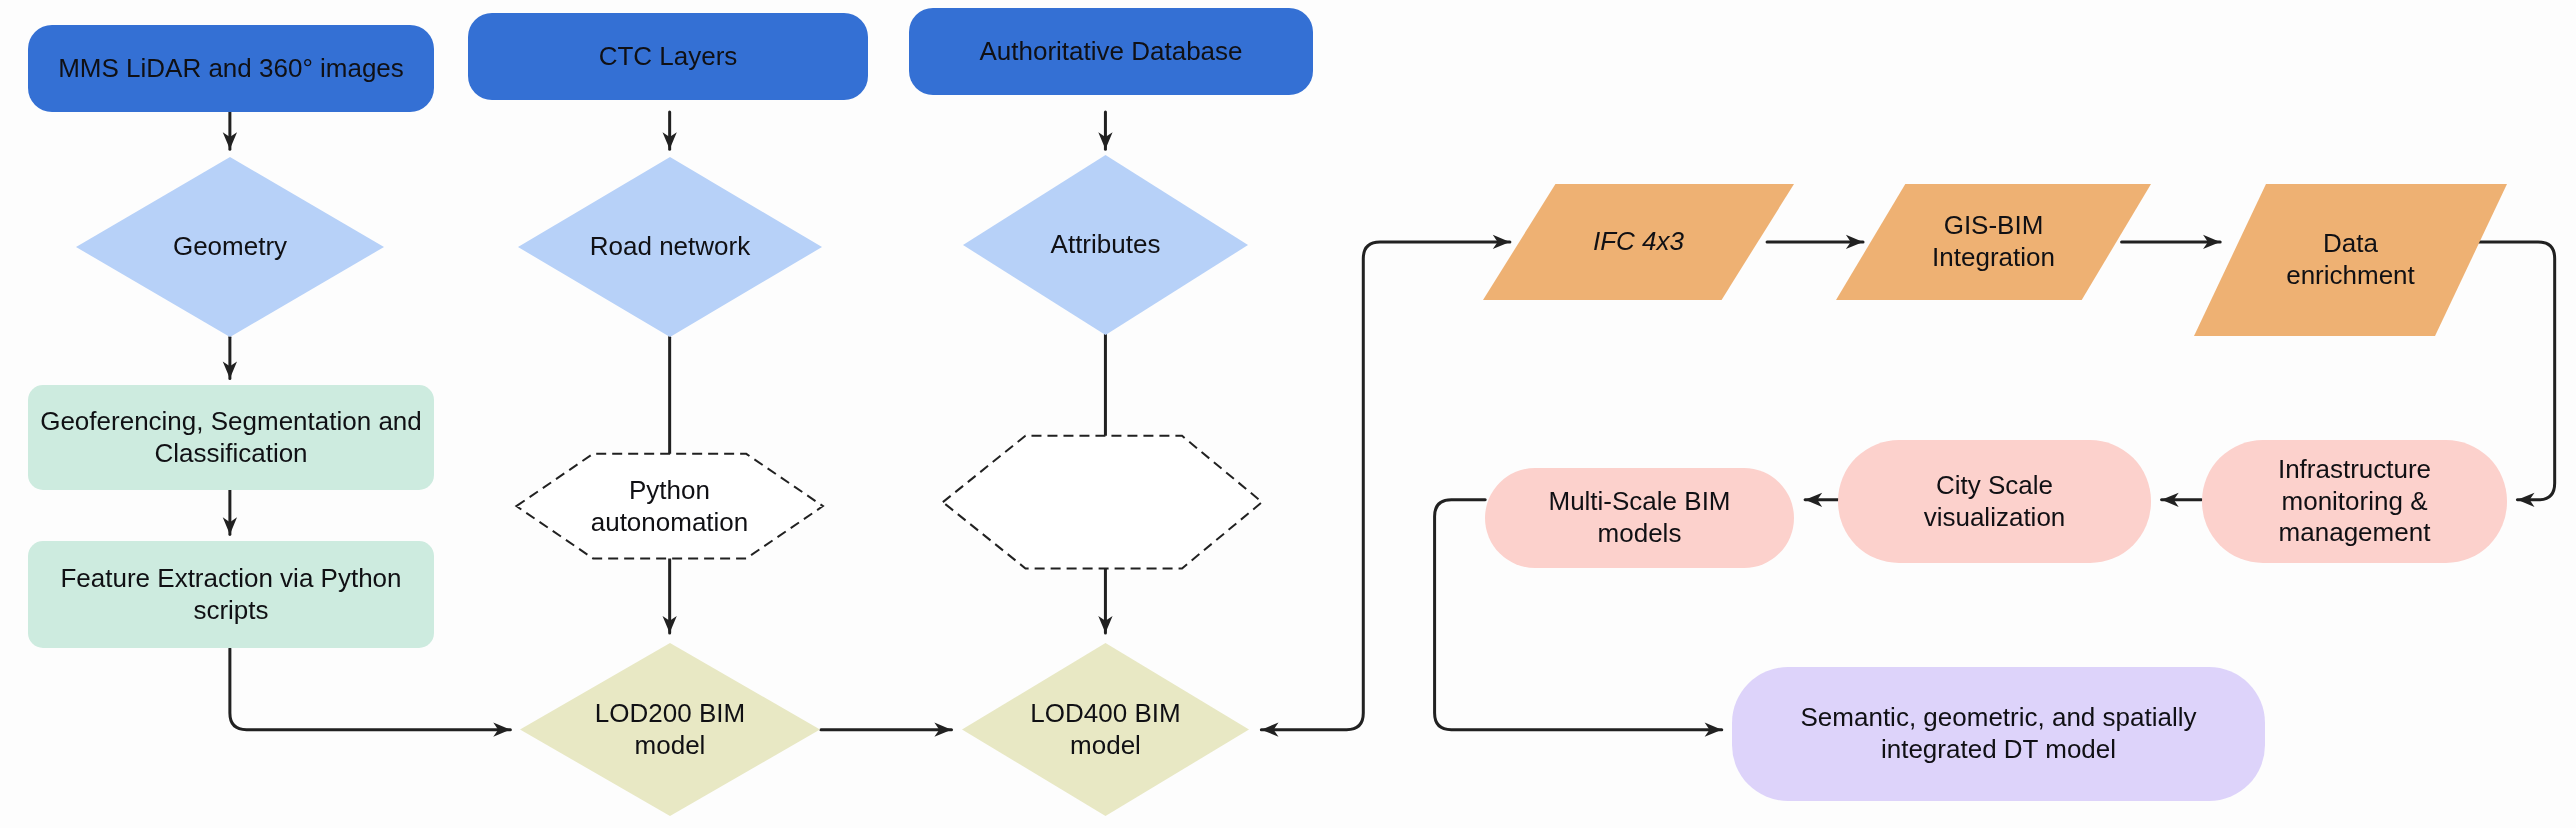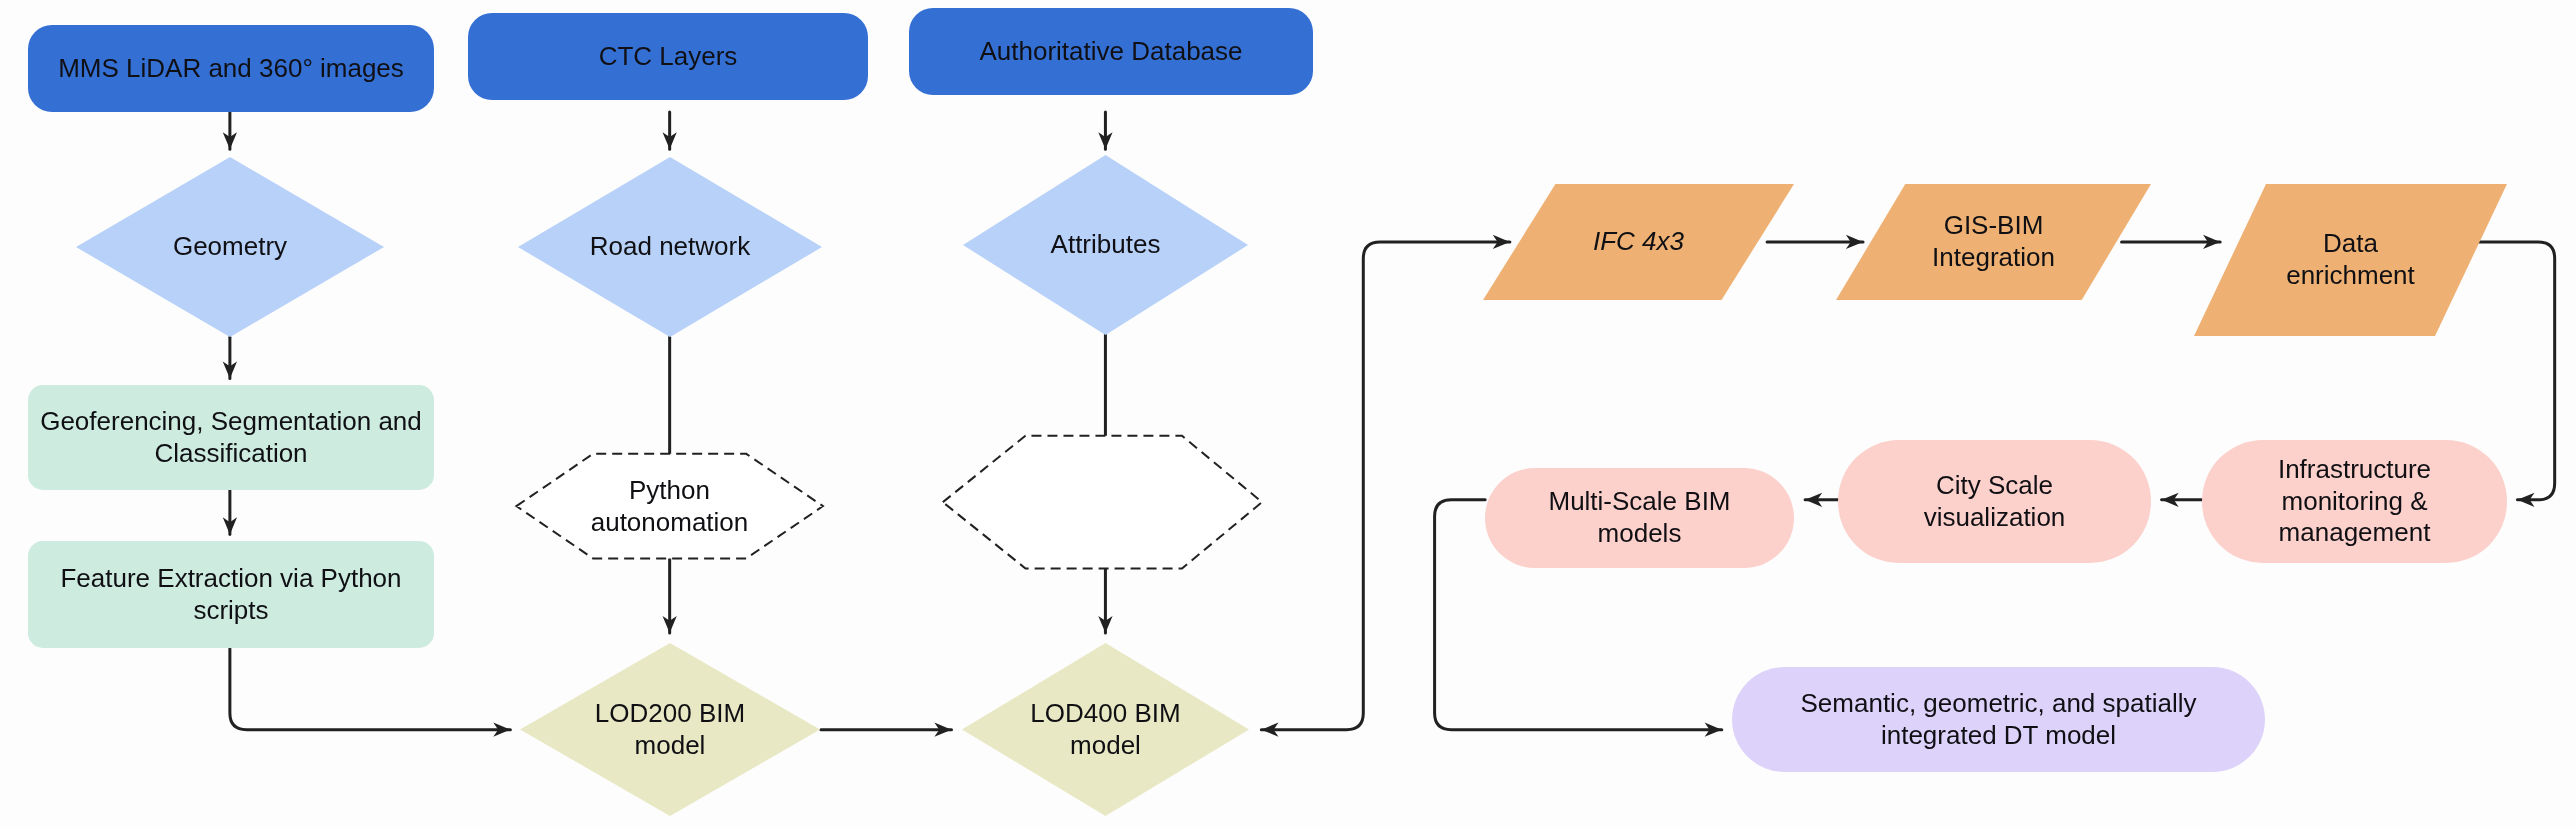--- a/index.html
+++ b/index.html
@@ -47,21 +47,21 @@
   #n-hx1{left:516px;top:454px;width:307px;height:105px;padding:0 73px;}
   #n-hx2{left:943px;top:436px;width:319px;height:133px;padding:0 77px;}
   #n-lod200{left:520px;top:643px;width:300px;height:173px;padding:0 57px;}
   #n-lod400{left:962px;top:643px;width:287px;height:173px;padding:0 53px;}
   #n-ifc{left:1483px;top:184px;width:311px;height:116px;padding:0 67px;font-style:italic;}
   #n-gis{left:1836px;top:184px;width:315px;height:116px;padding:0 67px;}
   #n-data{left:2194px;top:184px;width:313px;height:152px;padding:0 67px;}
   #n-multi{left:1485px;top:440px;width:309px;height:100px;margin-top:28px;}
   #n-city{left:1838px;top:440px;width:313px;height:123px;}
   #n-infra{left:2202px;top:440px;width:305px;height:123px;padding:0 32px;}
-  #n-result{left:1732px;top:667px;width:533px;height:105px;}
+  #n-result{left:1732px;top:667px;width:533px;height:134px;}
 </style>
 </head>
 <body>
 
 <div id="canvas">
 
   <svg id="edges" viewBox="0 0 3866 1244" xmlns="http://www.w3.org/2000/svg">
     <defs>
       <marker id="arr" viewBox="0 0 14 12" refX="13" refY="6" markerWidth="30" markerHeight="26" orient="auto" markerUnits="userSpaceOnUse">
         <path d="M1,1 L13,6 L1,11 L4.4,6 Z"></path>

